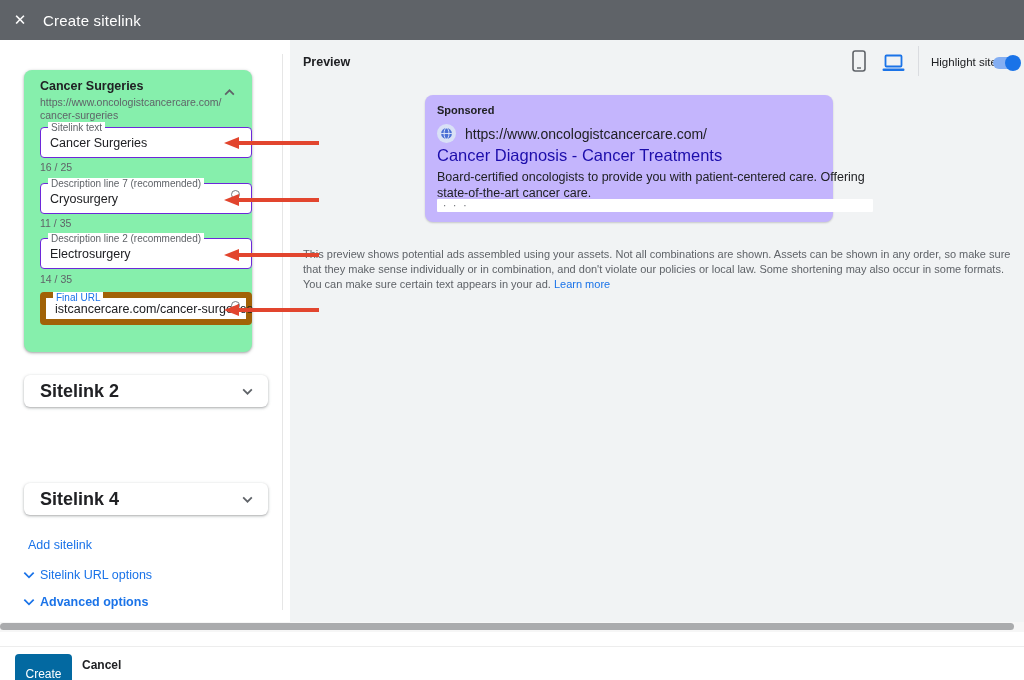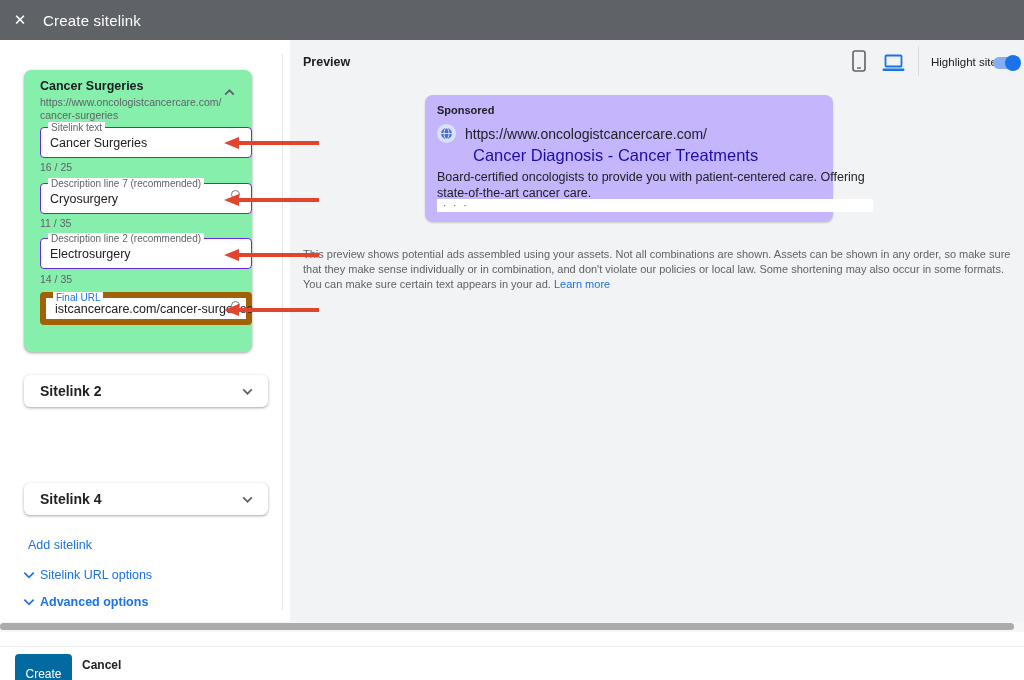--- a/index.html
+++ b/index.html
@@ -30,41 +30,41 @@
   .m-field.focused { border:6px solid #a16207; }
   .m-label { position:absolute; top:-6px; left:7px; background:#fff; padding:0 3px; font-size:10px; color:#5f6368; white-space:nowrap; }
   .m-field.focused .m-label { color:#1a73e8; }
   .m-value { position:absolute; left:9px; top:0; height:100%; display:flex; align-items:center; font-size:12.5px; color:#202124; white-space:nowrap; }
   .m-counter { position:absolute; left:16px; width:212px; text-align:left; font-size:10.5px; color:#5f6368; }
 
   
   .collapse-card { position:absolute; left:24px; width:244px; height:32px; background:#fff; border-radius:6px;
                    box-shadow:0 1px 2px rgba(60,64,67,.3), 0 1px 3px 1px rgba(60,64,67,.12);
                    display:flex; align-items:center; justify-content:space-between; padding:0 14px 0 16px; cursor:pointer; }
-  .collapse-title { font-size:14px; font-weight:bold; color:#202124; }
+  .collapse-title { font-size:18px; font-weight:bold; color:#202124; }
 
   
   .link-blue { position:absolute; color:#1a73e8; font-size:12.5px; font-weight:500; cursor:pointer; display:flex; align-items:center; gap:4px; }
 
   
   .preview-title { position:absolute; left:13px; top:15px; font-size:12.5px; font-weight:bold; color:#202124; }
   .icon-btn { position:absolute; width:26px; height:26px; display:flex; align-items:center; justify-content:center; cursor:pointer; }
   .divider-v { position:absolute; left:628px; top:6px; width:1px; height:30px; background:#dadce0; }
   .hl-label { position:absolute; left:641px; top:16px; font-size:11.5px; color:#202124; }
   .toggle { position:absolute; left:703px; top:17px; width:26px; height:12px; border-radius:7px; background:#84aef2; cursor:pointer; }
   .toggle-knob { position:absolute; right:-2px; top:-2px; width:16px; height:16px; border-radius:50%; background:#1a73e8; }
 
   
   .ad-card { position:absolute; left:135px; top:55px; width:408px; height:127px; background:#c4b5fd; border-radius:8px;
              box-shadow:0 1px 2px rgba(0,0,0,.18); }
   .ad-sponsored { position:absolute; left:12px; top:9px; font-size:11px; font-weight:bold; color:#202124; }
   .ad-url-row { position:absolute; left:12px; top:29px; display:flex; align-items:center; gap:9px; }
   .globe-wrap { width:19px; height:19px; border-radius:50%; background:#d9e1f6; display:flex; align-items:center; justify-content:center; }
   .ad-url { font-size:14px; color:#202124; }
-  .ad-headline { position:absolute; left:12px; top:51px; font-size:16.5px; color:#1c0dab; cursor:pointer;margin-left:36px; }
+  .ad-headline { position:absolute; left:12px; top:51px; font-size:16.5px; color:#1c0dab; cursor:pointer; }
   .ad-desc { position:absolute; left:12px; top:75px; width:434px; font-size:12.5px; line-height:15.5px; color:#202124; }
   .ad-sitelink-bar { position:absolute; left:12px; top:104px; width:436px; height:13px; background:#fff; border-radius:1px; }
   .ad-dots { position:absolute; left:6px; top:0; font-size:10px; line-height:13px; letter-spacing:2px; color:#5f6368; }
 
   
   .disclaimer { position:absolute; left:13px; top:207px; width:710px; font-size:11px; line-height:15px; color:#5f6368; }
   .learn-more { color:#1a73e8; cursor:pointer; }
 
   
   .arrow { position:absolute; left:224px; width:95px; height:12px; z-index:10; }

